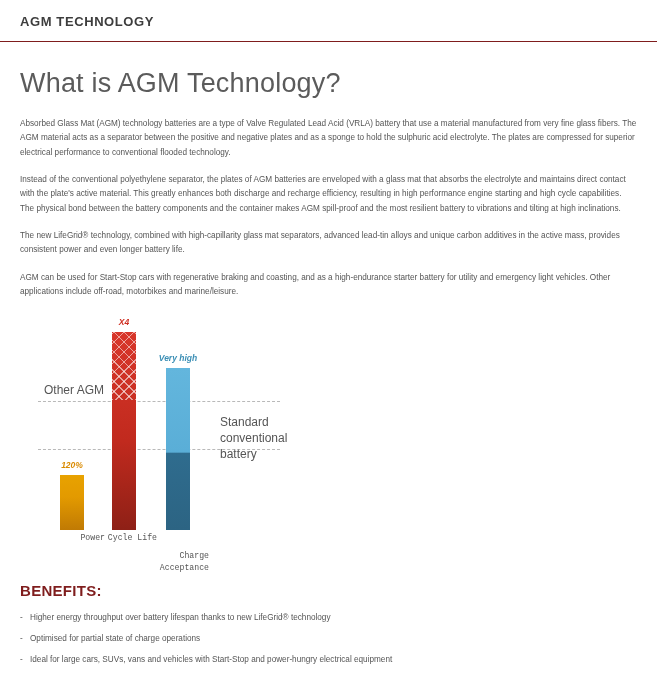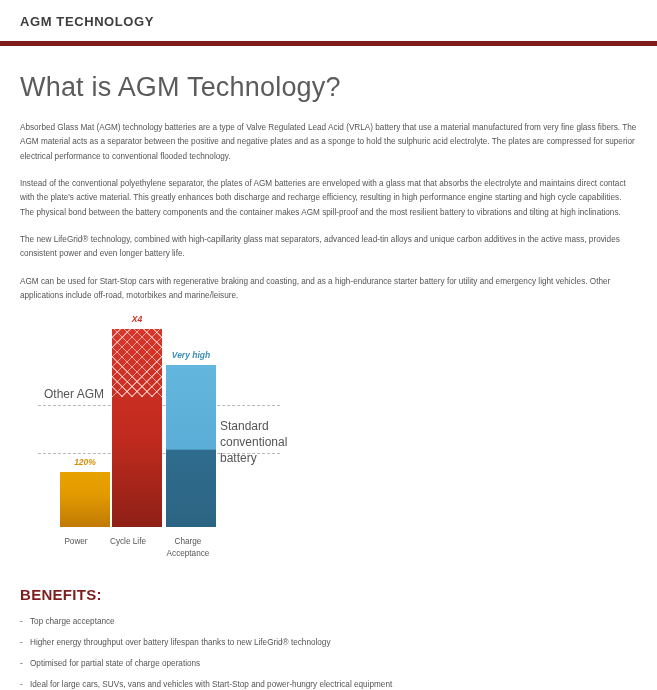--- a/index.html
+++ b/index.html
@@ -10,21 +10,21 @@
     width: 657px;
     height: 690px;
     background: #ffffff;
     font-family: "Liberation Sans", sans-serif;
     color: #4a4a4a;
     overflow: hidden;
     position: relative;
   }
   .page-header {
     padding: 14px 8px 12px 20px;
-    border-bottom: 5px solid #7f1d1d;
+    border-bottom: 1px solid #7f1d1d;
   }
   .page-header .title {
     font-size: 13px;
     font-weight: bold;
     letter-spacing: 0.6px;
     color: #3d3d3d;
   }
   .content {
     padding: 26px 20px 0 20px;
   }
@@ -51,22 +51,22 @@
   }
   .bars {
     position: absolute;
     left: 34px;
     bottom: 48px;
     height: 210px;
     width: 170px;
   }
   .bar {
     position: absolute;
-    bottom: 9px;
-    width: 50px;
+    bottom: 2px;
+    width: 24px;
   }
   .bar .lbl {
     position: absolute;
     bottom: 100%;
     left: 50%;
     transform: translateX(-50%);
     margin-bottom: 5px;
     white-space: nowrap;
     font-size: 8.5px;
     font-weight: bold;
@@ -104,27 +104,28 @@
     position: absolute;
     left: 34px;
     bottom: 18px;
     width: 180px;
     height: 30px;
     font-size: 8.2px;
     color: #555;
   }
   .axis-labels span {
     position: absolute;
-    text-align: center;
+    text-align: right;
     width: 58px;
     line-height: 1.35;
+    font-family: Liberation Mono, monospace;
   }
   .ax-power  { left: -7px; }
   .ax-cycle  { left: 45px; }
-  .ax-charge { left: 105px; }
+  .ax-charge { left: 97px; margin-top: 18px; }
 
   .ref-line {
     position: absolute;
     border-top: 1px dashed #b9b9b9;
   }
   .ref-other {
     left: 18px;
     width: 242px;
     bottom: 178px;
   }
@@ -219,19 +220,18 @@
       <span class="ax-power">Power</span>
       <span class="ax-cycle">Cycle Life</span>
       <span class="ax-charge">Charge Acceptance</span>
     </div>
   </div>
 </div>
 
 <div class="benefits">
   <h2 class="benefits-title">BENEFITS:</h2>
   <ul class="benefit-list">
-    <li>Top charge acceptance</li>
     <li>Higher energy throughput over battery lifespan thanks to new LifeGrid® technology</li>
     <li>Optimised for partial state of charge operations</li>
     <li>Ideal for large cars, SUVs, vans and vehicles with Start-Stop and power-hungry electrical equipment</li>
 
   </ul>
 </div>
 
 </body></html>

